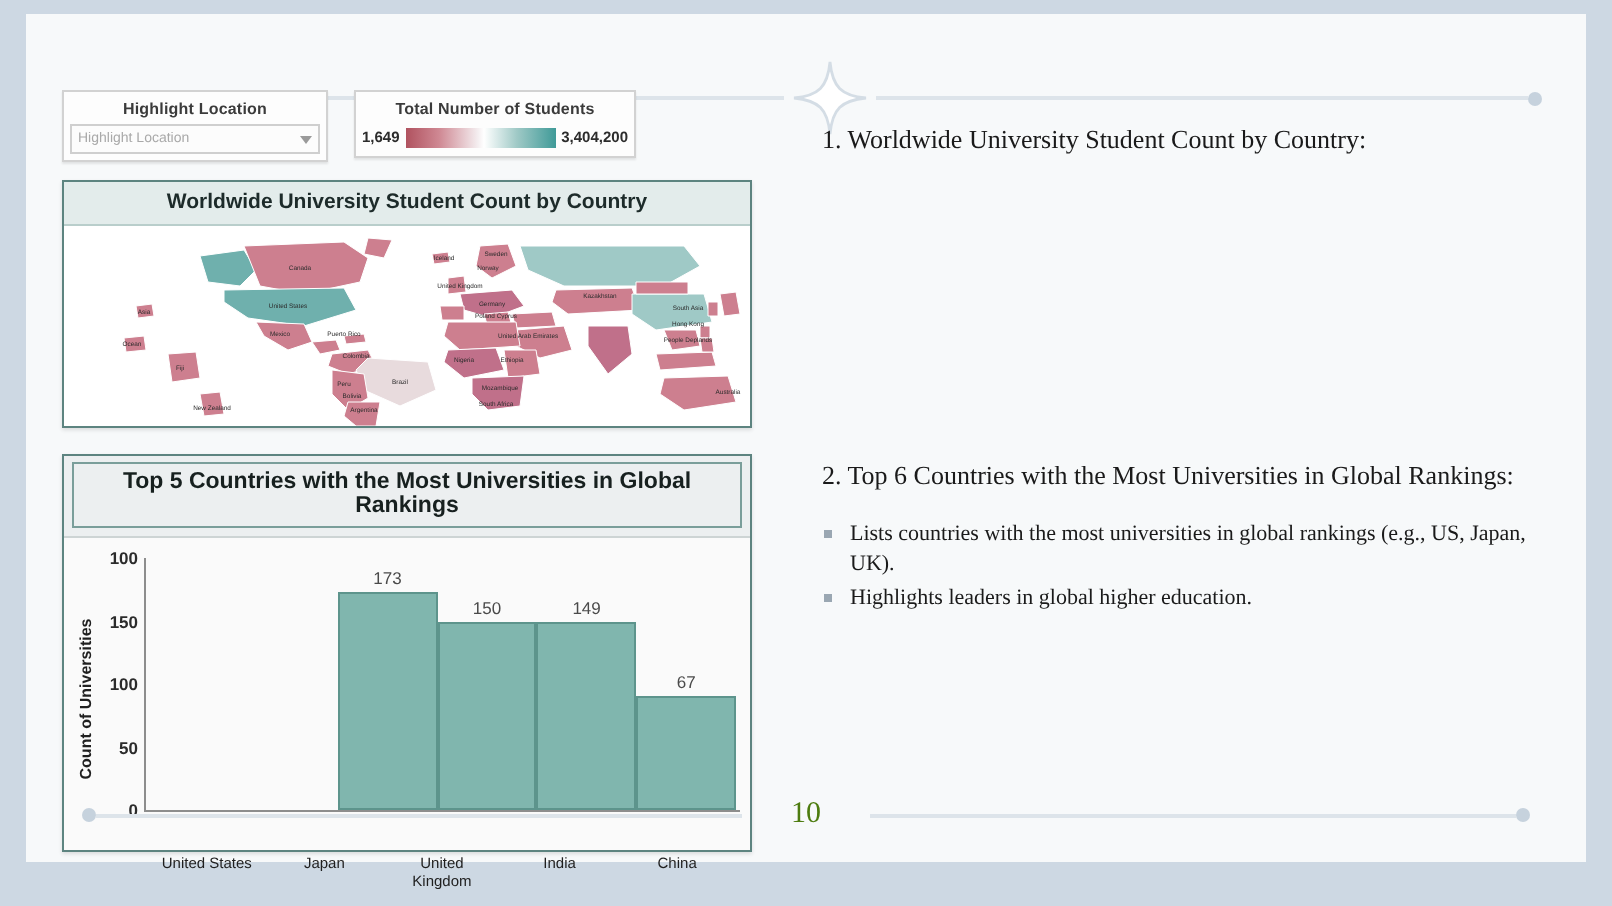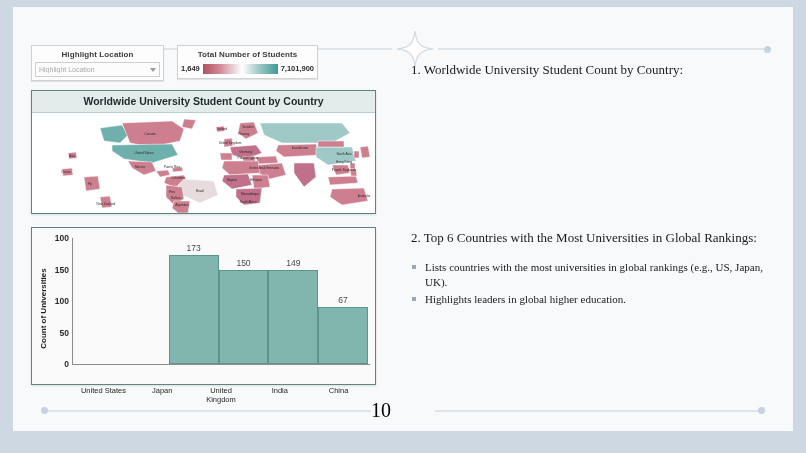--- a/index.html
+++ b/index.html
@@ -53,23 +53,23 @@
     flex: 0 0 auto;
     width: 46px;
     height: 46px;
     position: relative;
   }
   .sparkle svg { display: block; }
 
   .page-number {
     flex: 0 0 auto;
     width: 64px;
-    text-align: left;
-    font-size: 20px;
-    color: #000000;
+    text-align: center;
+    font-size: 15px;
+    color: #4d7c0f;
     font-family: "Liberation Serif", serif;
   }
 
   
   .dash {
     position: absolute;
     left: 18px;
     top: 38px;
     width: 345px;
   }
@@ -330,21 +330,21 @@
           <div class="select-ph">Highlight Location</div>
           <div class="caret"></div>
         </div>
       </div>
 
       <div class="ctl-box legend-box">
         <div class="ctl-title">Total Number of Students</div>
         <div class="legend-row">
           <div class="legend-val">1,649</div>
           <div class="legend-ramp"></div>
-          <div class="legend-val">7,101,900</div>
+          <div class="legend-val">3,404,200</div>
         </div>
       </div>
 
     </div>
 
     <div class="panel">
       <div class="panel-title">Worldwide University Student Count by Country</div>
       <div class="map-wrap">
         <svg width="343" height="100" viewBox="0 0 343 100">
           <rect x="0" y="0" width="343" height="100" fill="#ffffff"></rect>
@@ -452,20 +452,23 @@
             <text x="74" y="92">New Zealand</text>
             <text x="58" y="72">Fiji</text>
             <text x="40" y="44">Asia</text>
             <text x="34" y="60">Ocean</text>
           </g>
         </svg>
       </div>
     </div>
 
     <div class="panel chart-panel">
+      <div class="chart-title-wrap">
+        <div class="chart-title">Top 5 Countries with the Most Universities in Global Rankings</div>
+      </div>
       <div class="chart-body">
         <div class="chart-inner">
           <div class="y-axis-label">
             <span>Count of Universities</span>
           </div>
           <div class="y-ticks">
             <div class="y-tick" style="top:0%">100</div>
             <div class="y-tick" style="top:25%">150</div>
             <div class="y-tick" style="top:50%">100</div>
             <div class="y-tick" style="top:75%">50</div>

